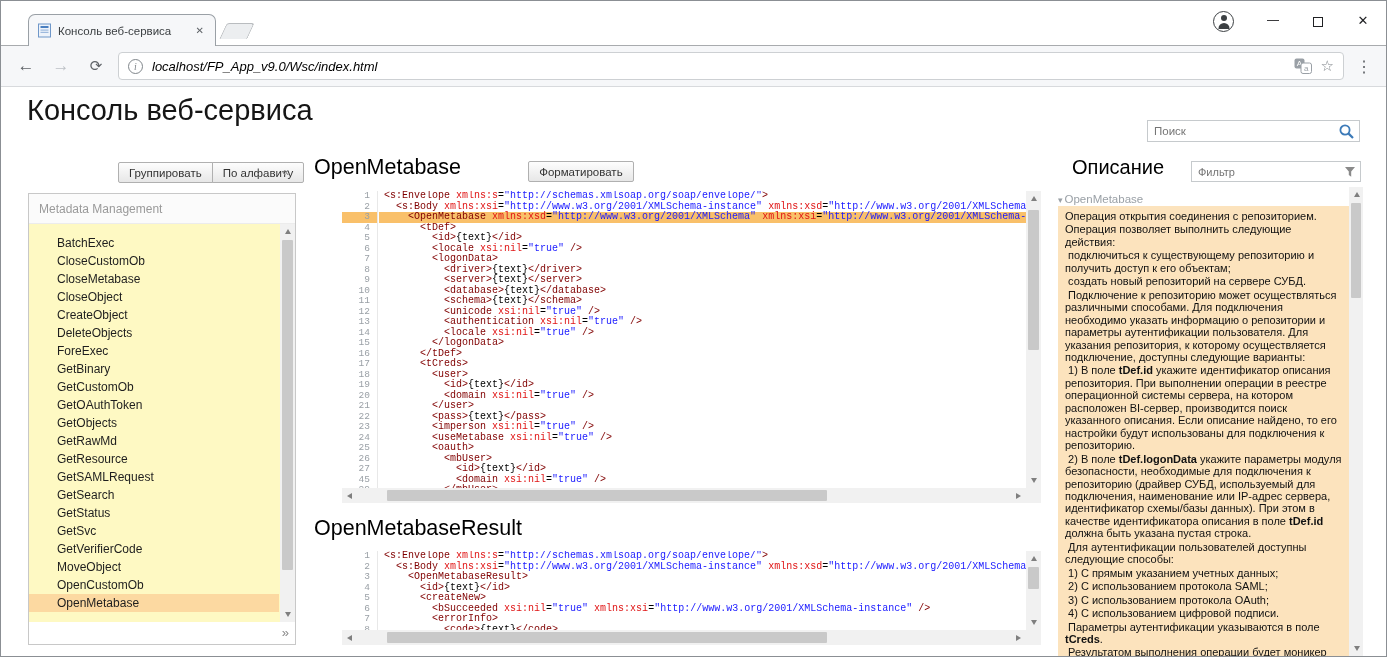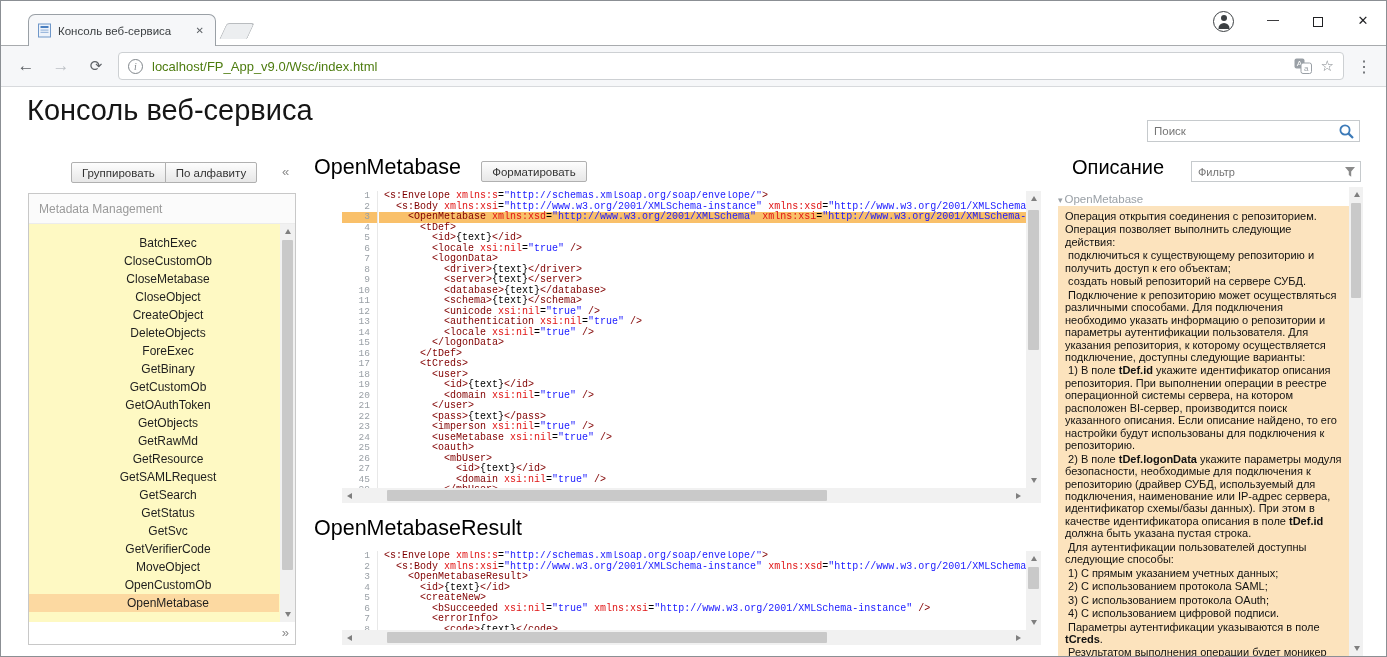--- a/index.html
+++ b/index.html
@@ -34,48 +34,48 @@
   .toolbar { position:absolute; left:0; top:45px; right:0; height:41px; background:#f6f7f9;
              border-bottom:1px solid #d8dadd; display:flex; align-items:center; z-index:2; }
   .nav-ic { font-size:17px; color:#5f6368; margin-left:15px; width:20px; text-align:center; cursor:pointer; }
   .nav-ic.fwd { color:#bdc1c6; }
   .nav-ic.reload { font-size:15px; }
   .omnibox { flex:1; height:28px; margin:0 12px; background:#fff; border:1px solid #cdd0d3; border-radius:4px;
              display:flex; align-items:center; padding:0 9px; }
   .info-ic { width:15px; height:15px; min-width:15px; border:1.2px solid #80868b; border-radius:50%;
              color:#80868b; font-size:10px; font-style:italic; display:flex; align-items:center;
              justify-content:center; font-family:"Liberation Serif", serif; cursor:pointer; }
-  .url { margin-left:9px; font-size:13px; color:#4d7c0f; flex:1; white-space:nowrap; overflow:hidden; }
+  .url { margin-left:9px; font-size:13px; color:#000000; flex:1; white-space:nowrap; overflow:hidden;font-style:italic; }
   .translate-ic { margin-left:8px; cursor:pointer; display:flex; }
   .star-ic { font-size:15px; color:#80868b; margin-left:9px; cursor:pointer; }
   .dots-ic { font-size:16px; color:#5f6368; margin-right:14px; cursor:pointer; letter-spacing:0; }
 
   
   .page { position:absolute; left:0; top:86px; right:0; bottom:0; background:#fff; overflow:hidden; }
   .page-title { position:absolute; left:26px; top:7px; font-size:29px; font-weight:400; color:#151515; }
 
   .search-box { position:absolute; right:26px; top:33px; width:213px; height:22px; border:1px solid #c6cacd;
                 background:#fff; display:flex; align-items:center; }
   .search-box input { flex:1; border:none; outline:none; font-size:11.5px; padding:0 6px; min-width:0;
                 font-family:"Liberation Sans", sans-serif; color:#333; }
   .search-box svg, .filter-box svg { margin-right:4px; }
 
   
   .seg-row { position:absolute; left:70px; top:75px; display:flex; }
   .btn { height:21px; padding:0 10px; font-size:11.5px; color:#333; background:linear-gradient(#fdfdfd,#e7e7e7);
-         border:1px solid #b0b0b0; border-radius:2px; cursor:pointer; font-family:"Liberation Sans", sans-serif; }
+         border:1px solid #b0b0b0; border-radius:2px; cursor:pointer; font-family:"Liberation Sans", sans-serif;margin-left:47px; }
   .seg-row .btn:first-child { border-radius:2px 0 0 2px; }
   .seg-row .btn:last-child  { border-radius:0 2px 2px 0; margin-left:-1px;text-align:right; }
   .chev { position:absolute; color:#8a8a8a; font-size:13px; cursor:pointer; }
   .chev-collapse { left:281px; top:77px; }
 
   .side-panel { position:absolute; left:27px; top:106px; width:268px; height:452px; border:1px solid #c8c8c8; background:#fef9c3; }
   .side-hdr { height:30px; line-height:30px; padding-left:10px; font-size:12px; color:#9a9a9a;
               background:#fbfbfb; border-bottom:1px solid #ececec; }
-  .op-list { position:absolute; left:0; top:30px; right:16px; bottom:0; overflow:hidden; padding-top:10px;text-align:center; }
+  .op-list { position:absolute; left:0; top:30px; right:16px; bottom:0; overflow:hidden; padding-top:10px; }
   .op-item { height:18px; line-height:18px; padding-left:28px; font-size:12px; color:#1e1e1e;
              white-space:nowrap; cursor:pointer; }
   .op-item.selected { background:var(--accent-orange-selected, #fcd9a1); }
   .side-foot { position:absolute; left:0; right:0; bottom:0; height:22px; background:#fff; }
   .chev-expand { position:absolute; right:6px; top:3px; color:#8a8a8a; font-size:13px; cursor:pointer; }
 
   
   .sb-v { position:absolute; width:15px; background:#f1f1f1; }
   .sb-h { position:absolute; height:15px; background:#f1f1f1; }
   .sb-btn { position:absolute; width:15px; height:15px; display:flex; align-items:center; justify-content:center; cursor:pointer; }

